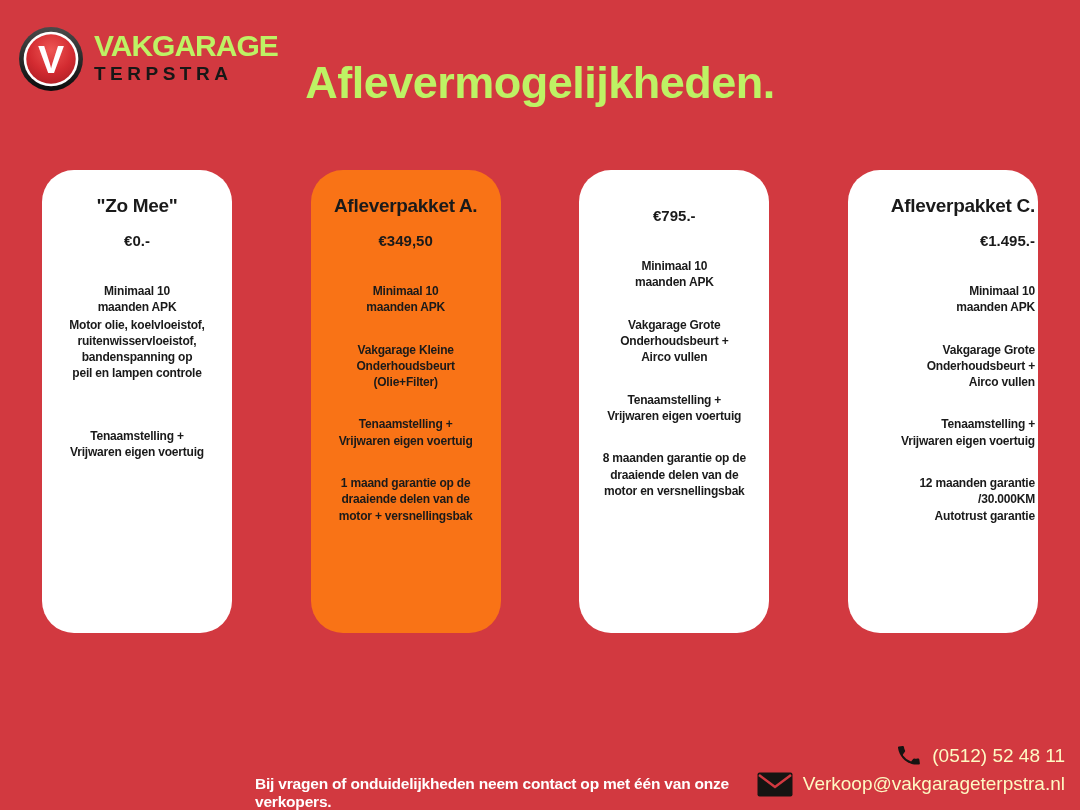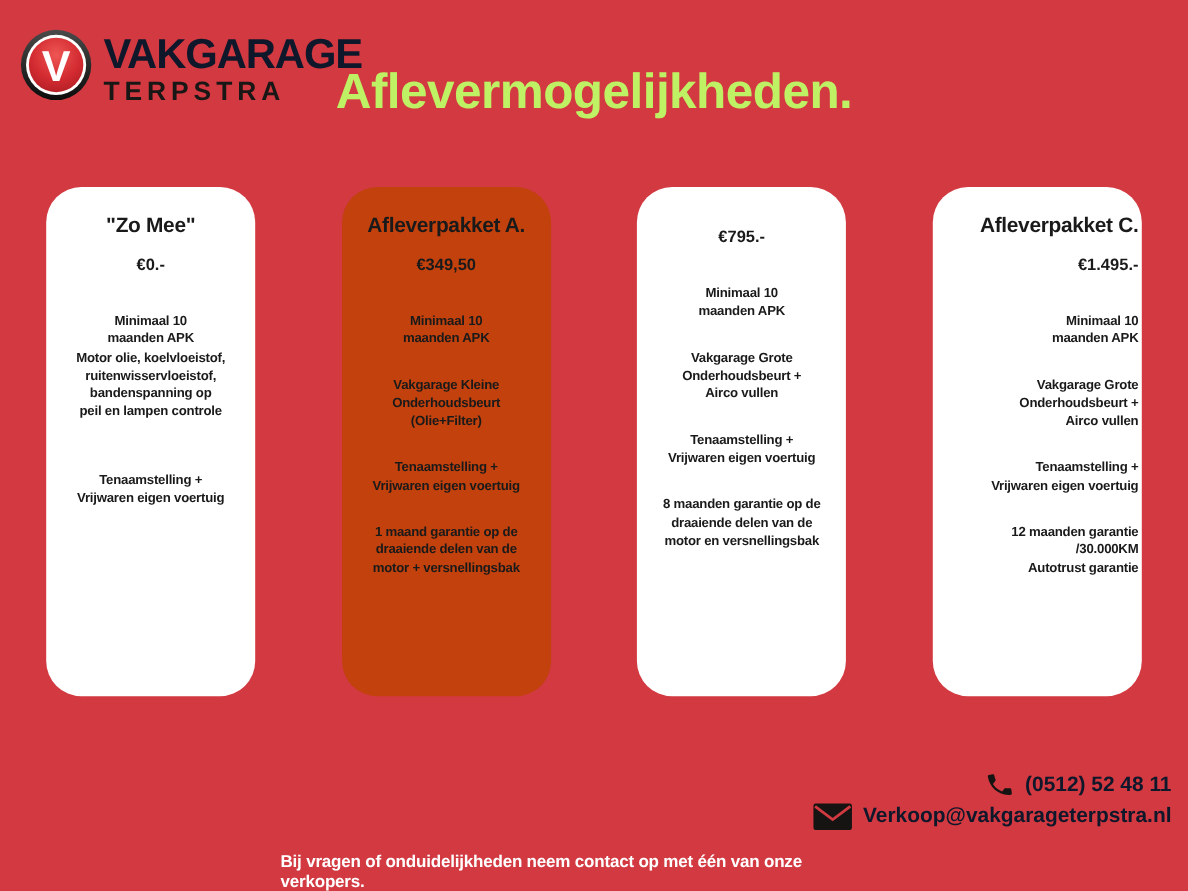--- a/index.html
+++ b/index.html
@@ -13,25 +13,25 @@
   }
 
   
   .header-logo {
     position: absolute; top: 26px; left: 18px;
     display: flex; align-items: flex-start; gap: 10px;
   }
   .logo-badge { width: 66px; height: 66px; flex: 0 0 auto; }
   .logo-text { display: flex; flex-direction: column; padding-top: 5px; }
   .brand {
-    font-size: 38px; font-weight: 800; color: #0f172a;
+    font-size: 30px; font-weight: 800; color: #bef264;
     letter-spacing: -1px; line-height: 1.0;
   }
   .subbrand {
-    font-size: 24px; font-weight: 700; color: #181716;
+    font-size: 19px; font-weight: 700; color: #181716;
     letter-spacing: 4.5px; line-height: 1.0; margin-top: 3px;
   }
   .page-title {
     position: absolute; top: 60px; left: 0; width: 100%;
     margin: 0; text-align: center;
     font-size: 45px; font-weight: 800; color: #bef264;
     letter-spacing: -0.5px; line-height: 1;
   }
 
   
@@ -62,23 +62,23 @@
 
   
   .contact-note {
     position: absolute; top: 775px; left: 0; width: 770px;
     margin: 0; padding-left: 255px;
     text-align: left;
     color: #ffffff; font-size: 15.5px; font-weight: 700;
     letter-spacing: -0.2px;
   }
   .contact {
-    position: absolute; top: 701px; right: 15px;
+    position: absolute; top: 743px; right: 15px;
     display: flex; flex-direction: column; align-items: flex-end; gap: 3px;
-    color: #0f172a; font-weight: 700; font-size: 19px;
+    color: #fef9c3; font-weight: 400; font-size: 19px;
   }
   .contact-line { display: flex; align-items: center; gap: 10px; line-height: 1.2; }
   .contact-icon { flex: 0 0 auto; display: inline-flex; }
 </style>
 </head>
 <body style="background: rgb(210, 57, 64);">
 
 <div class="header-logo">
   <span class="logo-badge">
     <svg width="66" height="66" viewBox="0 0 64 64">
@@ -115,21 +115,21 @@
         <p class="feature">Minimaal 10
 maanden APK</p>
         <p class="feature gap-tight">Motor olie, koelvloeistof,
 ruitenwisservloeistof,
 bandenspanning op
 peil en lampen controle</p>
         <p class="feature gap-wide">Tenaamstelling +
 Vrijwaren eigen voertuig</p>
       </div>
     </section>
-    <section class="card" style="background: #c2410c;">
+    <section class="card" style="background: #f97316;">
       <h2 class="card-title">Afleverpakket A.</h2>
       <div class="card-price">€349,50</div>
       <div class="card-features">
         <p class="feature">Minimaal 10
 maanden APK</p>
         <p class="feature">Vakgarage Kleine
 Onderhoudsbeurt
 (Olie+Filter)</p>
         <p class="feature">Tenaamstelling +
 Vrijwaren eigen voertuig</p>

